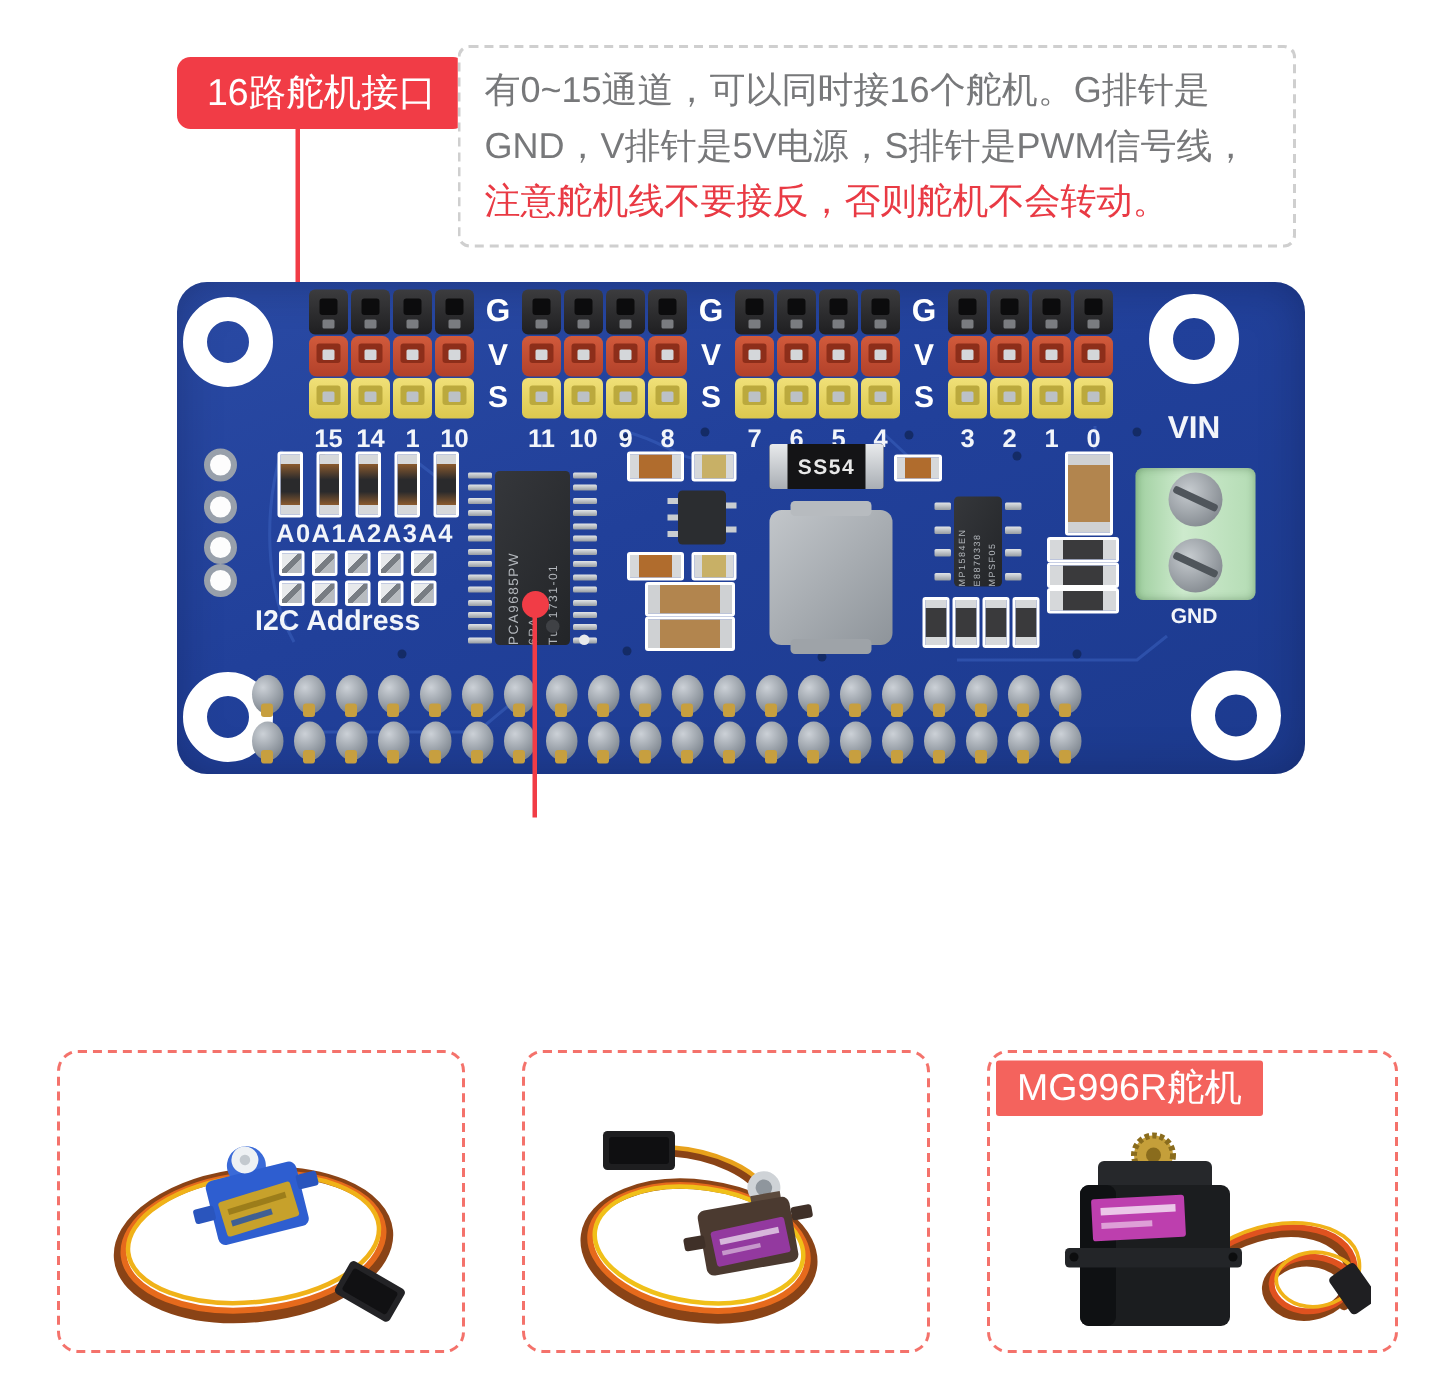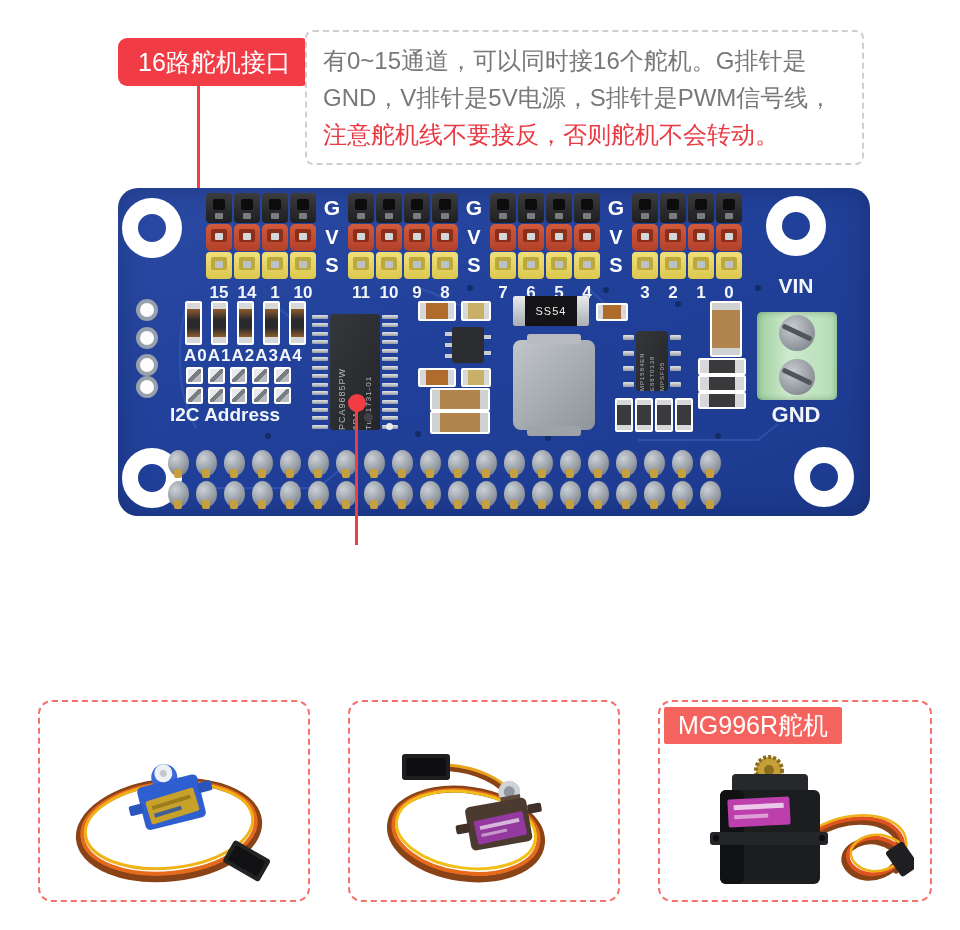--- a/index.html
+++ b/index.html
@@ -77,21 +77,21 @@
 
   .smd{position:absolute;border:2px solid #fff;border-radius:2px;}
   .smd-or{background:linear-gradient(90deg,#d6d8da 18%,#b06c2d 18%,#b06c2d 82%,#d6d8da 82%);}
   .smd-tn{background:linear-gradient(90deg,#d6d8da 18%,#c8b066 18%,#c8b066 82%,#d6d8da 82%);}
   .smd-dk{background:linear-gradient(90deg,#d6d8da 20%,#3a3a3c 20%,#3a3a3c 80%,#d6d8da 80%);}
   .smd-v{background:linear-gradient(#d6d8da 18%,#3a3a3c 18%,#3a3a3c 82%,#d6d8da 82%);}
   .cap-tan{background:linear-gradient(90deg,#cfd1d3 14%,#b2854e 14%,#b2854e 86%,#cfd1d3 86%);}
   .cap-tanv{background:linear-gradient(#cfd1d3 14%,#b2854e 14%,#b2854e 86%,#cfd1d3 86%);}
 
   .diode{position:absolute;background:#141416;border-radius:2px;display:flex;align-items:center;justify-content:center;
-         color:#e8e8e8;font-size:11px;font-weight:normal;letter-spacing:1px;text-align:right;}
+         color:#e8e8e8;font-size:14px;font-weight:bold;letter-spacing:1px;text-align:right;}
   .diode::before,.diode::after{content:"";position:absolute;top:0;width:12px;height:100%;background:linear-gradient(#e8eaec,#a9aeb4);}
   .diode::before{left:0;border-radius:2px 0 0 2px;}
   .diode::after{right:0;border-radius:0 2px 2px 0;}
 
   .inductor{position:absolute;background:linear-gradient(135deg,#c2c6ca,#8e949a);border-radius:8px;}
   .inductor::before{content:"";position:absolute;left:14px;top:-6px;width:54px;height:10px;background:#b7bbbf;border-radius:3px;}
   .inductor::after{content:"";position:absolute;left:14px;bottom:-6px;width:54px;height:10px;background:#9ea3a8;border-radius:3px;}
 
   .sot{position:absolute;background:#2b2d30;border-radius:3px;}
   .sot i{position:absolute;width:7px;height:4px;background:#c9cdd1;}
@@ -309,21 +309,21 @@
         <span>1</span>
         <span>0</span>
       </div>
     </div>
 
     <div class="sk-text" style="left:640px;top:86px;width:76px;text-align:center;font-size:21px;">VIN</div>
     <div class="terminal">
       <div class="screw" style="top:3px;"></div>
       <div class="screw" style="top:47px;"></div>
     </div>
-    <div class="sk-text" style="left:640px;top:214px;width:76px;text-align:center;font-size:22px;">GND</div>
+    <div class="sk-text" style="left:640px;top:214px;width:76px;text-align:center;font-size:14px;">GND</div>
 
     <div class="res-row">
       <div class="res"></div>
     <div class="res"></div>
         <div class="res"></div>
         <div class="res"></div>
         <div class="res"></div>
       </div>
     <div class="sk-text" style="left:66px;top:158px;font-size:17px;letter-spacing:1px;">A0A1A2A3A4</div>
     <div class="jmp-grid">

